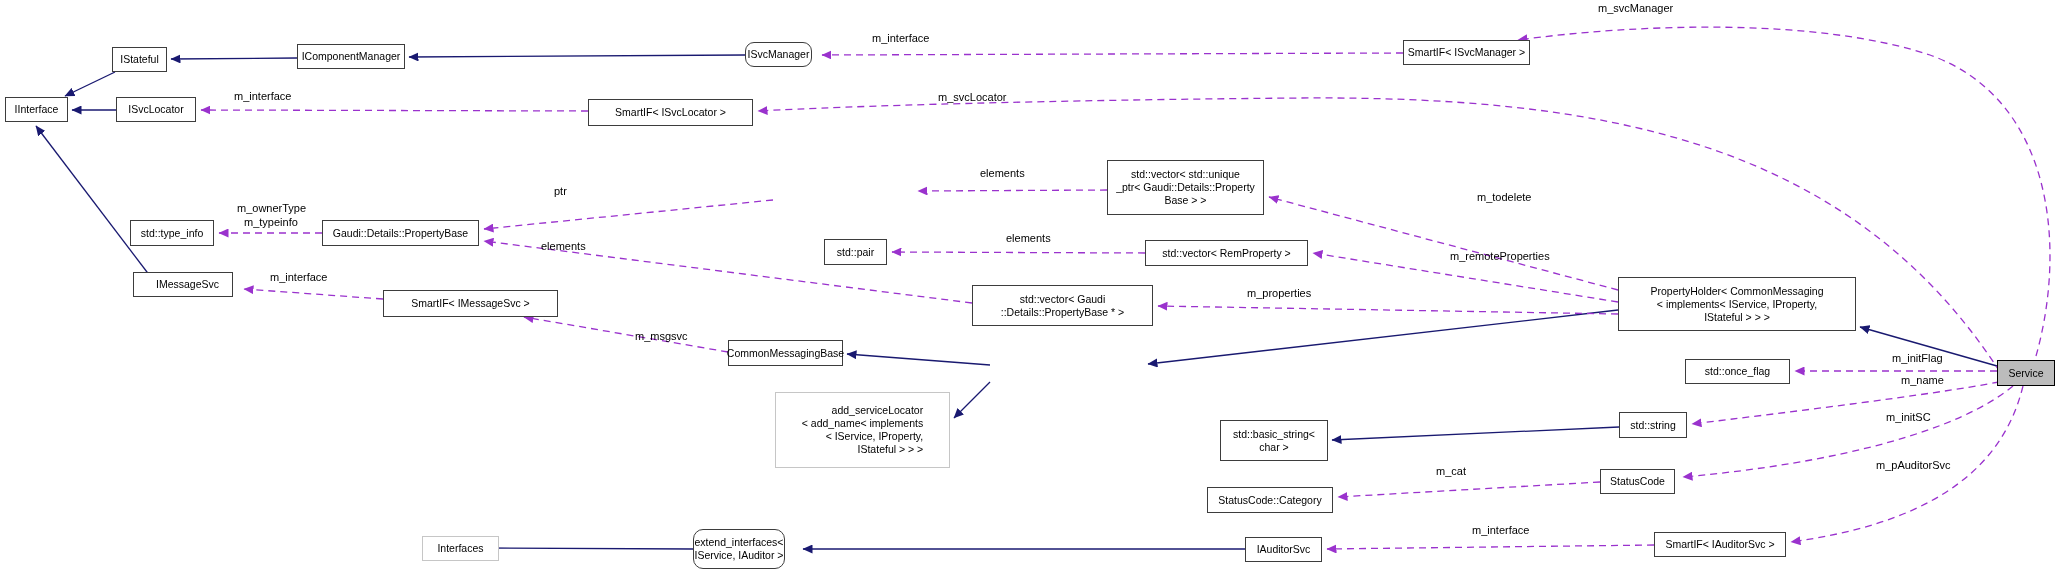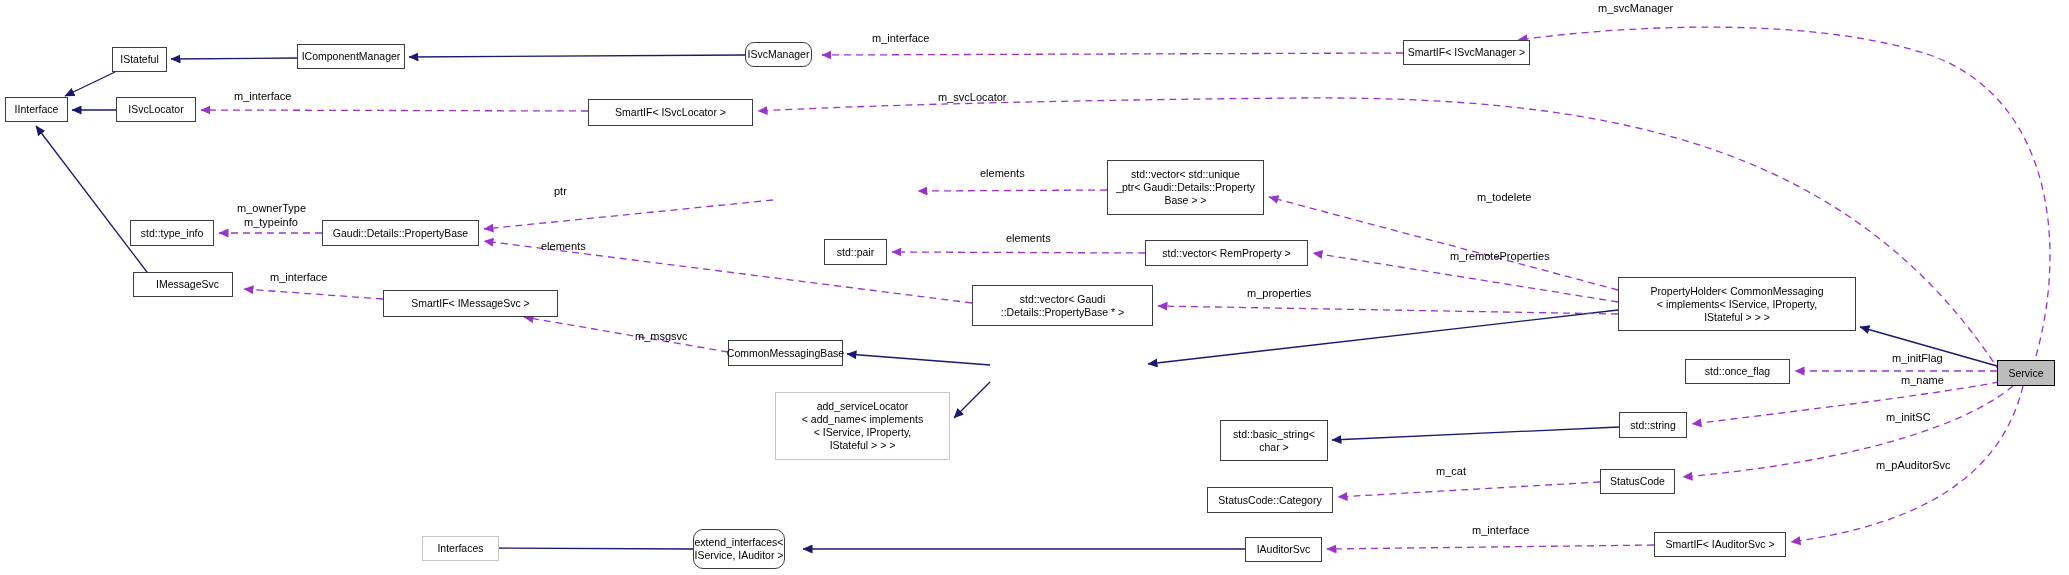--- a/index.html
+++ b/index.html
@@ -83,21 +83,21 @@
   <div class="node" style="left:824px;top:239px;width:63px;height:26px;">std::pair</div>
   <div class="node" style="left:1145px;top:240px;width:163px;height:26px;">std::vector&lt; RemProperty &gt;</div>
   <div class="node" style="left:133px;top:272px;width:100px;height:25px;padding-left:12px;">IMessageSvc</div>
   <div class="node" style="left:383px;top:290px;width:175px;height:27px;">SmartIF&lt; IMessageSvc &gt;</div>
   <div class="node" style="left:972px;top:285px;width:181px;height:41px;">std::vector&lt; Gaudi
 ::Details::PropertyBase * &gt;</div>
   <div class="node" style="left:1618px;top:277px;width:238px;height:54px;">PropertyHolder&lt; CommonMessaging
 &lt; implements&lt; IService, IProperty,
 IStateful &gt; &gt; &gt;</div>
   <div class="node" style="left:728px;top:340px;width:115px;height:26px;">CommonMessagingBase</div>
-  <div class="node grey" style="left:775px;top:392px;width:175px;height:68px;">add_serviceLocator
+  <div class="node grey" style="left:775px;top:392px;width:175px;height:76px;text-align:right;">add_serviceLocator
 &lt; add_name&lt; implements
 &lt; IService, IProperty,
 IStateful &gt; &gt; &gt;</div>
   <div class="node" style="left:1685px;top:359px;width:105px;height:25px;">std::once_flag</div>
   <div class="node current" style="left:1997px;top:360px;width:58px;height:26px;">Service</div>
   <div class="node" style="left:1220px;top:420px;width:108px;height:41px;">std::basic_string&lt;
 char &gt;</div>
   <div class="node" style="left:1619px;top:412px;width:68px;height:26px;">std::string</div>
   <div class="node" style="left:1207px;top:487px;width:126px;height:26px;">StatusCode::Category</div>
   <div class="node" style="left:1600px;top:469px;width:75px;height:25px;">StatusCode</div>

